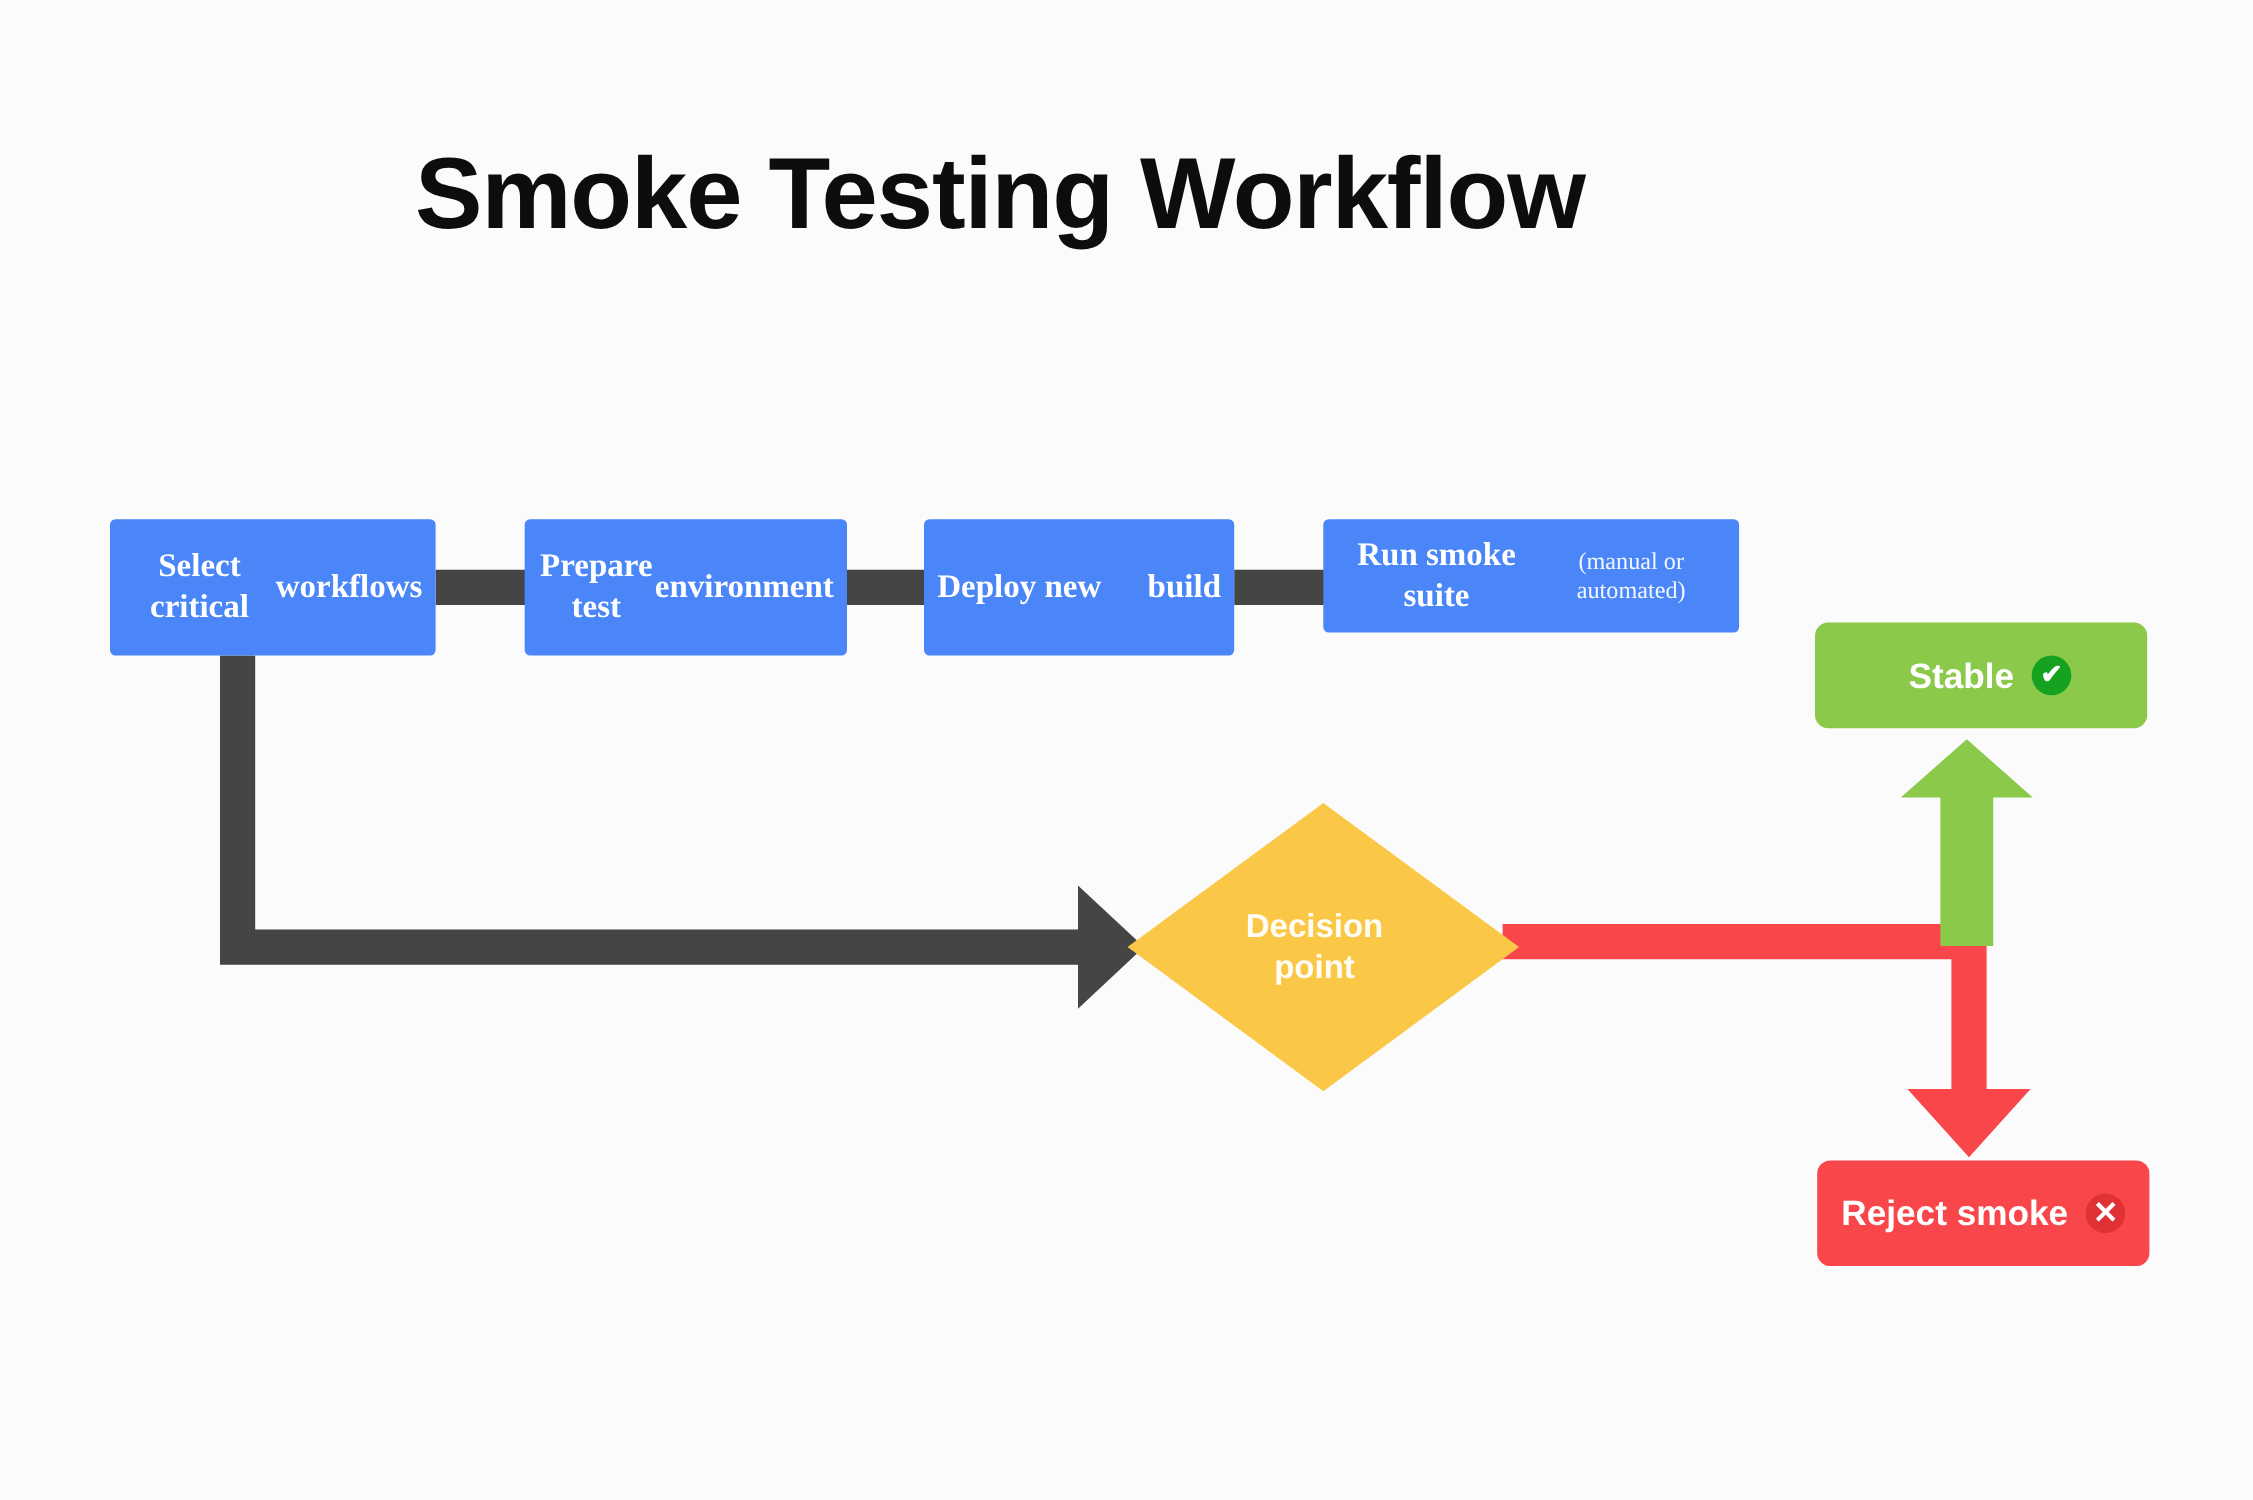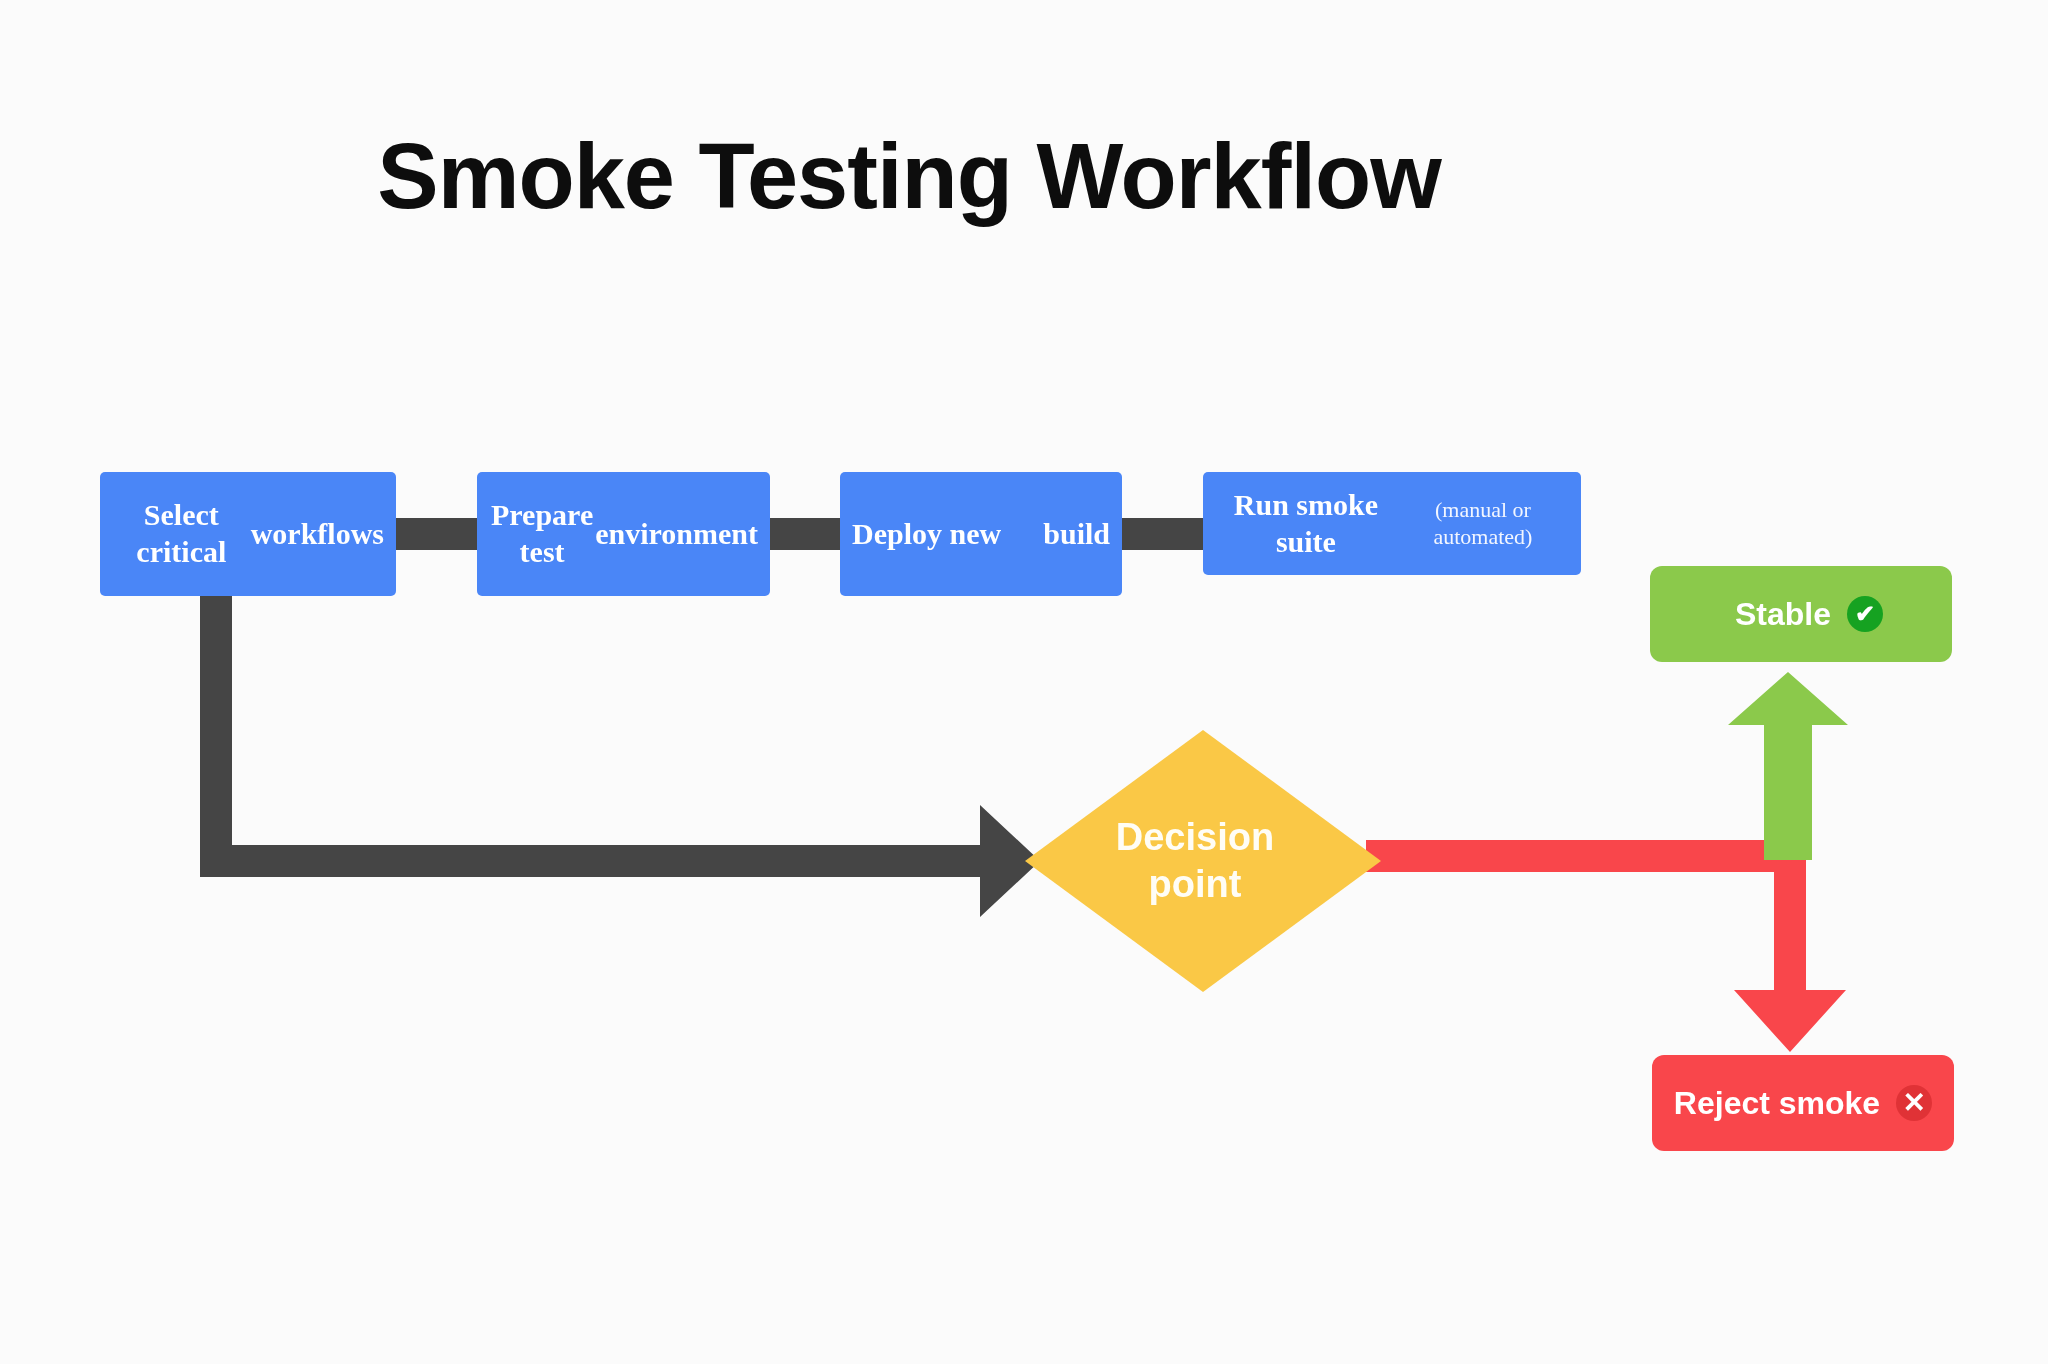--- a/index.html
+++ b/index.html
@@ -111,21 +111,21 @@
     position: absolute;
     left: 0;
     top: 0;
     width: 100%;
     height: 100%;
     display: flex;
     flex-direction: column;
     align-items: center;
     justify-content: center;
     color: #fffdf5;
-    font-size: 38px;
+    font-size: 30px;
     font-weight: 700;
     line-height: 1.25;
     text-align: center;
     padding-right: 16px;
     box-sizing: border-box;
   }
   
   #connectors {
     position: absolute;
     left: 0; top: 0;

